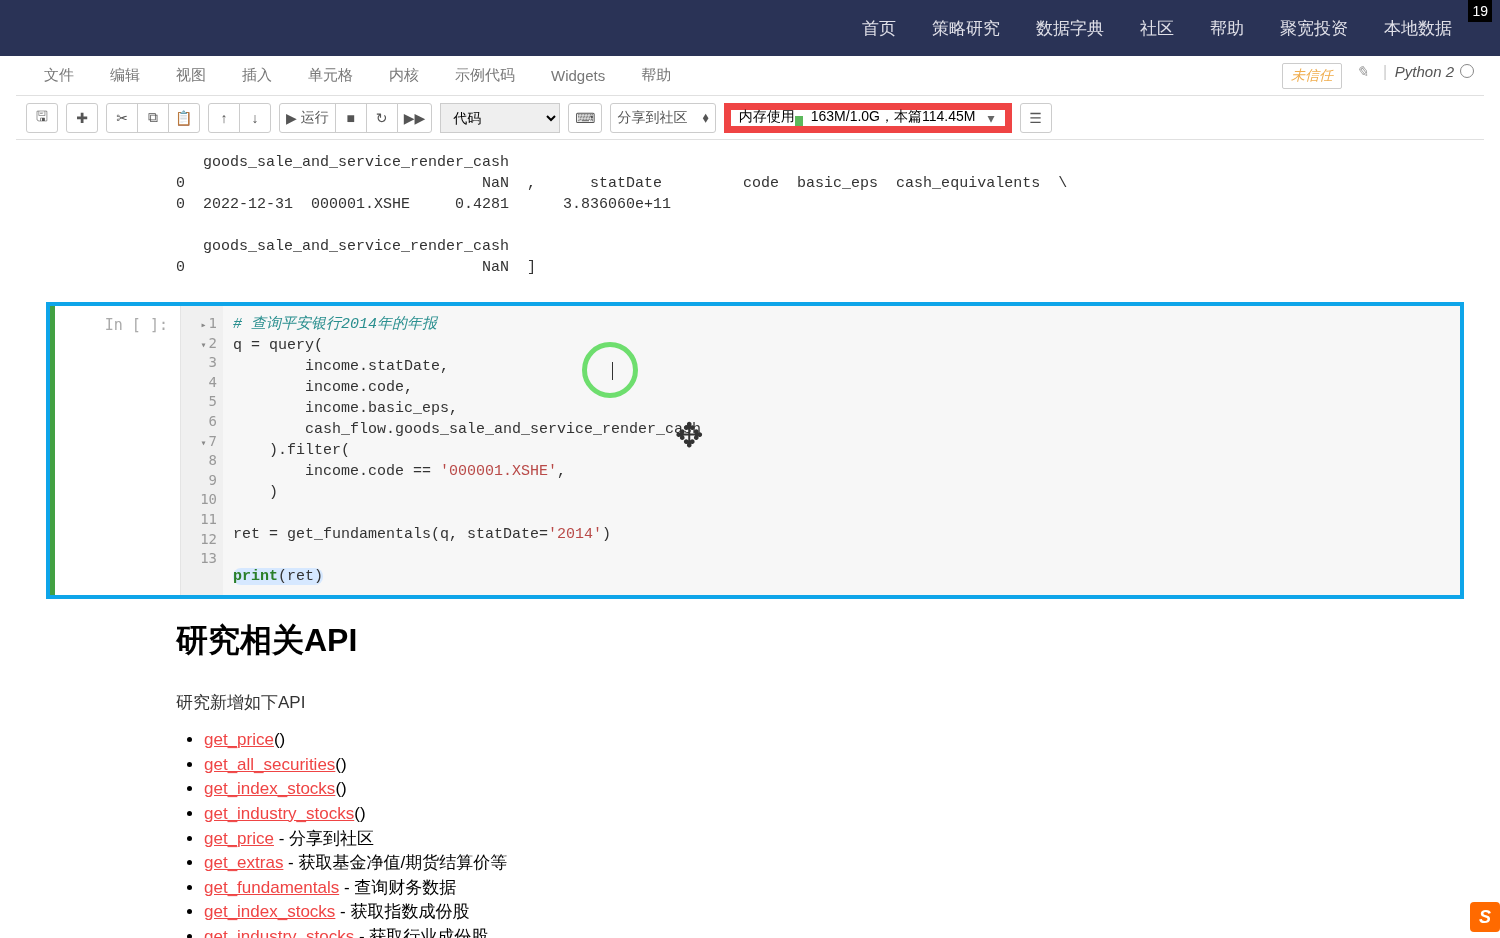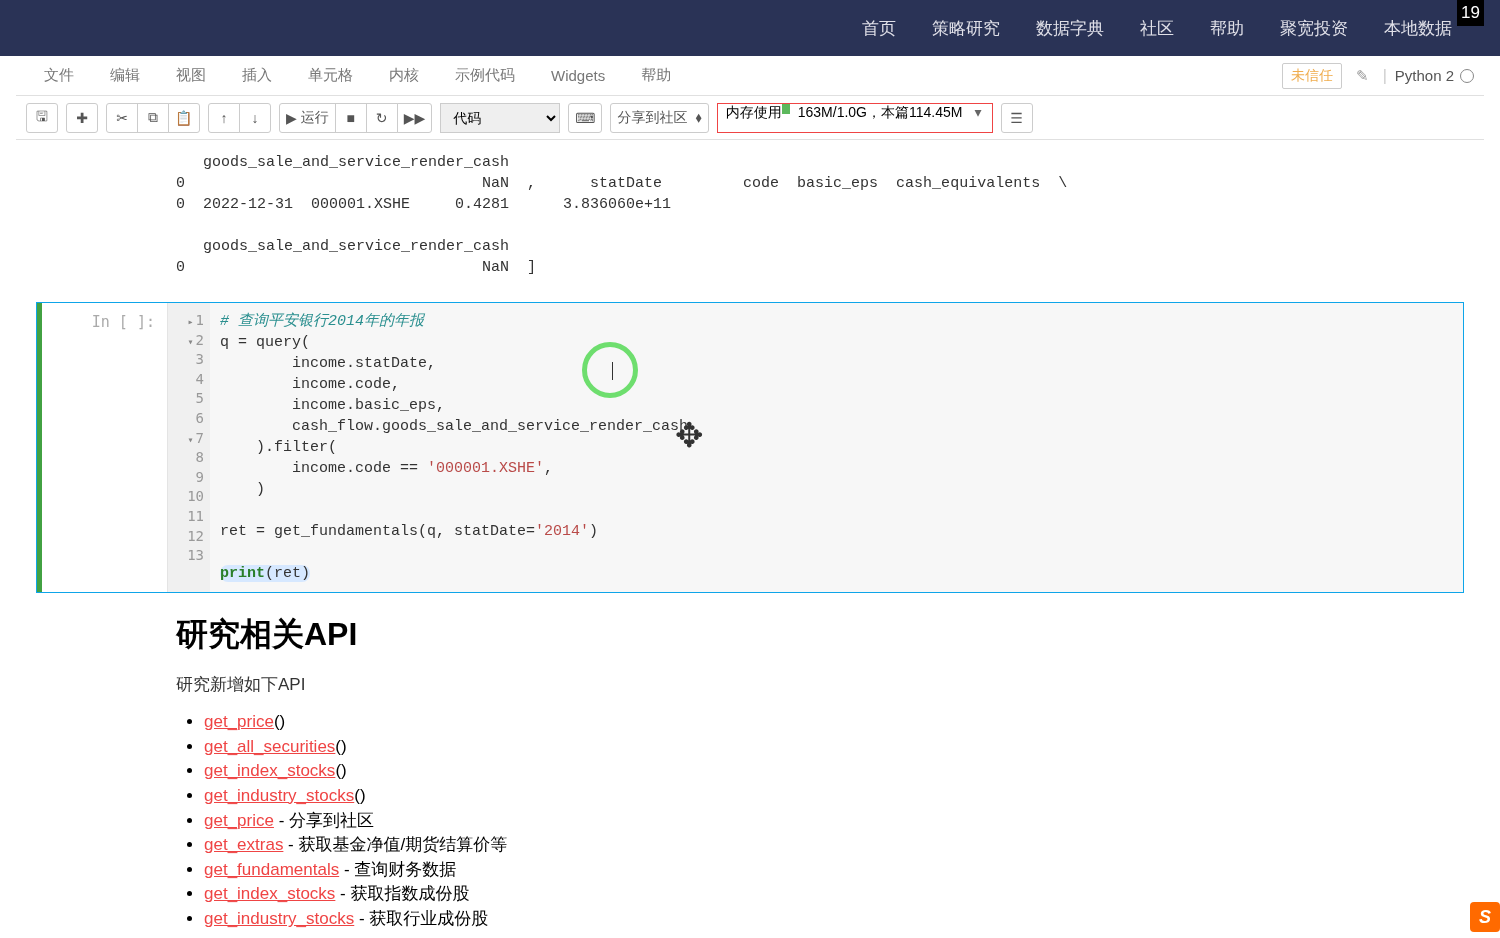--- a/index.html
+++ b/index.html
@@ -1,63 +1,63 @@
 <!DOCTYPE html>
 <html><head>
 <meta charset="utf-8">
 <style>
 * { box-sizing: border-box; margin: 0; padding: 0; }
 body { font-family: "Helvetica Neue", Arial, sans-serif; background: #fff; width: 1500px; height: 938px; overflow: hidden; position: relative; }
 
 .topnav { background: #2a3356; height: 56px; display: flex; align-items: center; justify-content: flex-end; padding-right: 30px; }
 .topnav a { color: #e0e0e8; text-decoration: none; font-size: 17px; padding: 0 18px; }
 
-.corner-badge { position: absolute; top: 0; right: 16px; background: #000; color: #fff; font-size: 17px; padding: 3px 4px; z-index: 100; }
+.corner-badge { position: absolute; top: 0; right: 8px; background: #000; color: #fff; font-size: 14px; padding: 3px 4px; z-index: 100; }
 
 .notebook-wrap { padding: 0 16px; }
 
 .menu-bar { display: flex; align-items: center; height: 40px; border-bottom: 1px solid #e0e0e0; padding: 4px 10px; }
 .menu-bar .m { color: #777; font-size: 15px; padding: 6px 18px; cursor: pointer; }
-.menu-right { margin-left: auto; display: flex; align-items: center; gap: 8px; }
+.menu-right { margin-left: auto; display: flex; align-items: flex-start; gap: 8px; font-style: italic; }
 .trust { border: 1px solid #ccc; padding: 3px 8px; color: #f0ad4e; font-size: 14px; border-radius: 2px; }
 .edit-icon { color: #999; font-size: 15px; padding: 0 6px; }
 .kernel { color: #555; font-size: 15px; display: flex; align-items: center; gap: 6px; }
 .kernel-circle { width: 14px; height: 14px; border: 1px solid #888; border-radius: 50%; display: inline-block; }
 
 .toolbar { display: flex; align-items: center; height: 44px; padding: 6px 10px; gap: 8px; border-bottom: 1px solid #e0e0e0; }
 .tb-btn { border: 1px solid #ccc; background: #fff; height: 30px; min-width: 32px; display: inline-flex; align-items: center; justify-content: center; border-radius: 3px; cursor: pointer; font-size: 14px; color: #555; padding: 0 6px; }
 .tb-group { display: flex; }
 .tb-group .tb-btn { border-radius: 0; margin-left: -1px; }
 .tb-group .tb-btn:first-child { border-radius: 3px 0 0 3px; margin-left: 0; }
 .tb-group .tb-btn:last-child { border-radius: 0 3px 3px 0; }
 .cell-type { border: 1px solid #ccc; height: 30px; font-size: 14px; padding: 0 8px; min-width: 120px; }
-.share-btn { display: flex; align-items: center; gap: 8px; }
-.mem-usage { border: 1px solid #ef4444; height: 30px; display: flex; align-items: flex-start; font-size: 14px; padding: 0 4px 0 8px; }
+.share-btn { display: flex; align-items: center; gap: 15px; }
+.mem-usage { border: 7px solid #ef4444; height: 30px; display: flex; align-items: flex-end; font-size: 14px; padding: 0 4px 0 8px; }
 .mem-bar { background: #5cb85c; color: #fff; padding: 5px 4px; margin-right: 2px; }
 .mem-text { padding: 0 6px; }
 .mem-caret { padding: 0 6px; color: #666; }
 
 .nb-area { padding: 0 20px; }
 .output-prev { font-family: "Courier New", monospace; font-size: 15px; color: #333; white-space: pre; padding-left: 140px; line-height: 1.4; margin-top: 12px; }
 
-.cell { display: flex; margin-top: 24px; border: 1px solid #0ea5e9; position: relative; }
+.cell { display: flex; margin-top: 24px; border: 4px solid #0ea5e9; position: relative; margin-left: 10px; }
 .cell::before { content: ""; position: absolute; left: 0; top: 0; bottom: 0; width: 5px; background: #42a142; }
 .prompt { width: 130px; text-align: right; padding: 10px 12px 0 0; font-family: monospace; color: #aaa; font-size: 15px; }
 .code-area { flex: 1; display: flex; background: #f7f7f7; border-left: 1px solid #e4e4e4; }
 .gutter { width: 42px; background: #f0f0f0; text-align: right; padding: 8px 6px; font-family: monospace; font-size: 14px; color: #999; line-height: 1.4; }
 .gutter .ln { display: block; }
 .fold { color: #888; font-size: 10px; margin-right: 2px; }
 .code { flex: 1; padding: 8px 10px; font-family: "Courier New", monospace; font-size: 15px; line-height: 1.4; white-space: pre; color: #333; }
 .c-comment { color: #2a8f8f; font-style: italic; }
 .c-str { color: #b94a48; }
 .c-kw { color: #2a7f2a; font-weight: bold; }
 .c-selected { background: #d6e8ff; border-radius: 8px; }
 
 .section { padding: 20px 140px; }
-.section h2 { font-size: 32px; font-weight: bold; margin-bottom: 16px; }
+.section h2 { font-size: 32px; font-weight: bold; margin-bottom: 28px; }
 .section p { font-size: 17px; margin-bottom: 14px; color: #333; }
 .section ul { list-style: disc; padding-left: 28px; }
 .section li { font-size: 17px; line-height: 1.45; }
 .section li .fn { color: #ef4444; text-decoration: underline; }
 
 .attention-circle { position: absolute; width: 56px; height: 56px; border: 5px solid #6ede6e; border-radius: 50%; pointer-events: none; }
 .attention-cursor { position: absolute; pointer-events: none; font-size: 34px; color: #333; }
 .text-cursor { position: absolute; width: 1px; height: 18px; background: #333; pointer-events: none; }
 
 .sogou { position: absolute; bottom: 6px; right: 0; width: 30px; height: 30px; background: #ff6a00; border-radius: 4px; display: flex; align-items: center; justify-content: center; color: #fff; font-weight: bold; font-size: 18px; font-style: italic; }

